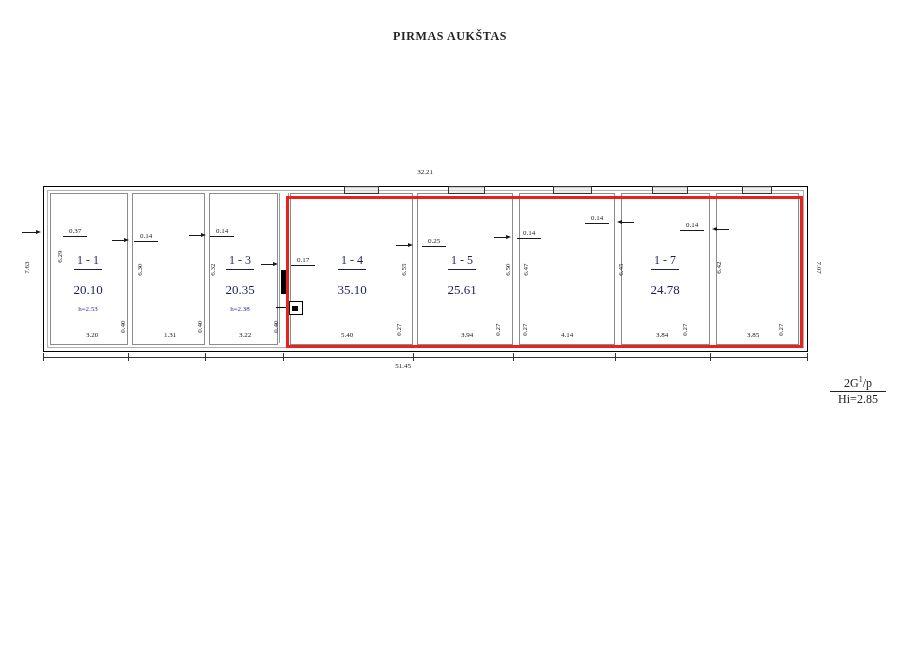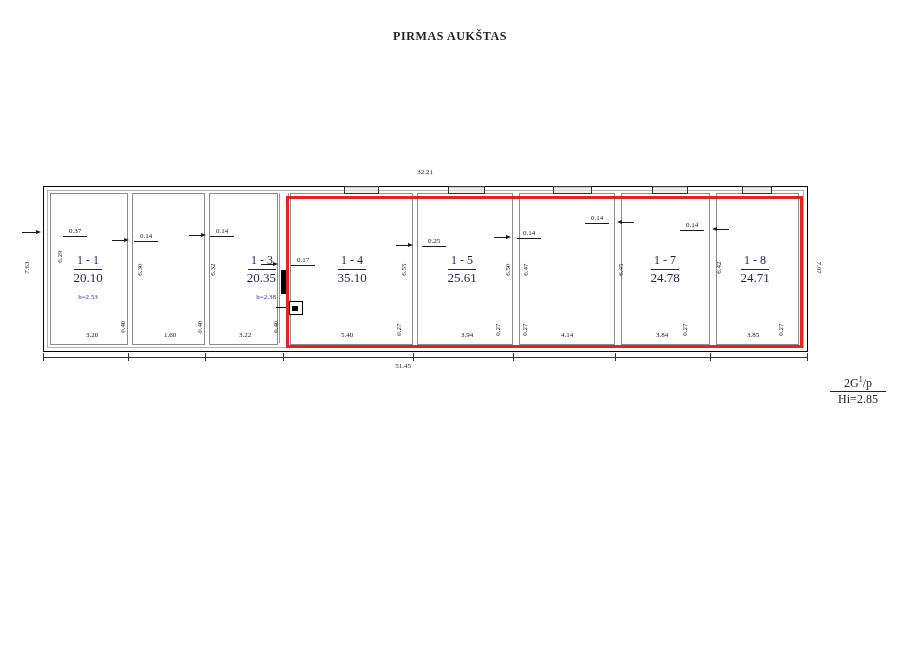--- a/index.html
+++ b/index.html
@@ -30,21 +30,21 @@
   .aline{height:1px;background:#1a1a1a;z-index:8;}
   .tri-r{width:0;height:0;border-top:2px solid transparent;border-bottom:2px solid transparent;
          border-left:5px solid #1a1a1a;z-index:8;}
   .tri-l{width:0;height:0;border-top:2px solid transparent;border-bottom:2px solid transparent;
          border-right:5px solid #1a1a1a;z-index:8;}
   .tick{width:1px;height:8px;background:#333;z-index:4;}
   .dimline{left:43px;top:357px;width:765px;height:1px;background:#333;z-index:4;}
   
   .room-label{top:250px;width:84px;text-align:center;z-index:6;color:#1f1f5e;}
   .room-id{display:inline-block;font-size:12px;border-bottom:1px solid #1f1f5e;padding:0 3px 1px 3px;}
-  .room-area{font-size:13px;margin-top:0px;}
+  .room-area{font-size:13px;margin-top:12px;}
   .room-note{font-size:7px;color:#3434ad;margin-top:7px;min-height:8px;}
   
   .floor-note{left:830px;top:375px;width:56px;text-align:center;font-size:12px;color:#222;z-index:8;}
   .fn-top{border-bottom:1px solid #222;padding-bottom:0;}
   sup{font-size:8px;}
 </style>
 </head>
 <body>
 
 <div class="canvas">
@@ -75,63 +75,58 @@
   <div class="abs doorbar"></div>
   <div class="abs panel-line"></div>
   <div class="abs panel-box"></div>
   <div class="abs panel-fill"></div>
 
   <div class="abs room-label" style="left:46px;">
     <span class="room-id">1 - 1</span>
     <div class="room-area">20.10</div>
     <div class="room-note">h=2.53</div>
   </div>
-  <div class="abs room-label" style="left:192px;text-align:right;">
+  <div class="abs room-label" style="left:198px;">
     <span class="room-id">1 - 3</span>
     <div class="room-area">20.35</div>
     <div class="room-note">h=2.38</div>
   </div>
   <div class="abs room-label" style="left:310px;">
     <span class="room-id">1 - 4</span>
     <div class="room-area">35.10</div>
     <div class="room-note"></div>
   </div>
   <div class="abs room-label" style="left:420px;">
     <span class="room-id">1 - 5</span>
     <div class="room-area">25.61</div>
     <div class="room-note"></div>
   </div>
   <div class="abs room-label" style="left:623px;">
     <span class="room-id">1 - 7</span>
     <div class="room-area">24.78</div>
     <div class="room-note"></div>
   </div>
-  <div class="abs room-label" style="left:713px;">
-    <span class="room-id">1 - 8</span>
-    <div class="room-area">24.71</div>
-    <div class="room-note"></div>
-  </div>
 
   <div class="abs t" style="left:400px;top:168px;width:50px;">32.21</div>
   <div class="abs dimline"></div>
   <div class="abs tick" style="left:43px;top:353px;"></div>
   <div class="abs tick" style="left:128px;top:353px;"></div>
   <div class="abs tick" style="left:205px;top:353px;"></div>
   <div class="abs tick" style="left:283px;top:353px;"></div>
   <div class="abs tick" style="left:413px;top:353px;"></div>
   <div class="abs tick" style="left:513px;top:353px;"></div>
   <div class="abs tick" style="left:615px;top:353px;"></div>
   <div class="abs tick" style="left:710px;top:353px;"></div>
   <div class="abs tick" style="left:807px;top:353px;"></div>
   <div class="abs t" style="left:378px;top:362px;width:50px;">51.45</div>
   <div class="abs t rot" style="left:9px;top:263px;">7.63</div>
   <div class="abs t rot90" style="left:800px;top:263px;">7.07</div>
 
   <div class="abs t" style="left:67px;top:331px;width:50px;">3.20</div>
-  <div class="abs t" style="left:145px;top:331px;width:50px;">1.60</div>
+  <div class="abs t" style="left:145px;top:331px;width:50px;">1.31</div>
   <div class="abs t" style="left:220px;top:331px;width:50px;">3.22</div>
   <div class="abs t" style="left:322px;top:331px;width:50px;">5.40</div>
   <div class="abs t" style="left:442px;top:331px;width:50px;">3.94</div>
   <div class="abs t" style="left:542px;top:331px;width:50px;">4.14</div>
   <div class="abs t" style="left:637px;top:331px;width:50px;">3.84</div>
   <div class="abs t" style="left:728px;top:331px;width:50px;">3.85</div>
 
   <div class="abs t rot" style="left:42px;top:252px;">6.29</div>
   <div class="abs t rot" style="left:122px;top:265px;">6.30</div>
   <div class="abs t rot" style="left:195px;top:265px;">6.32</div>

